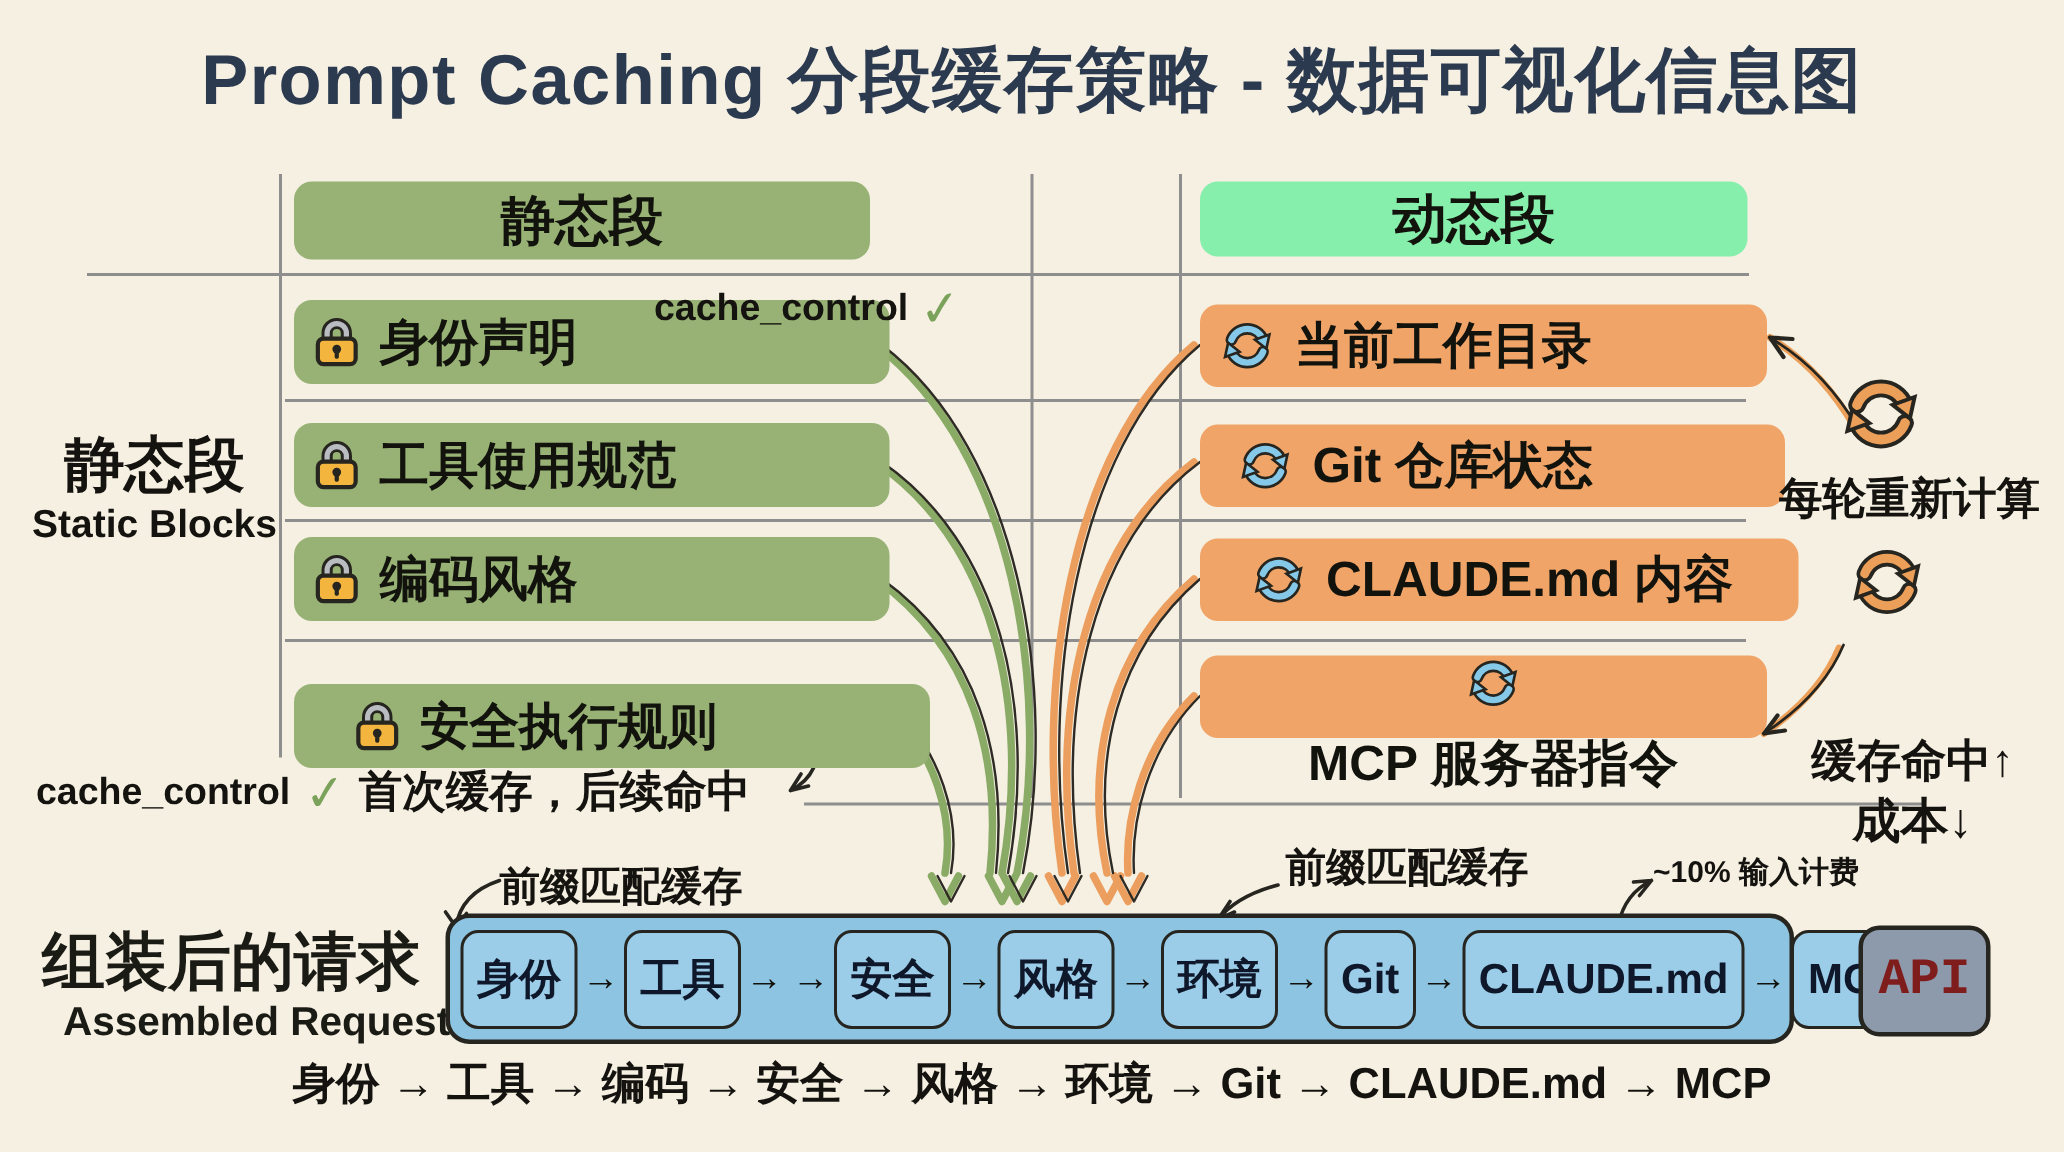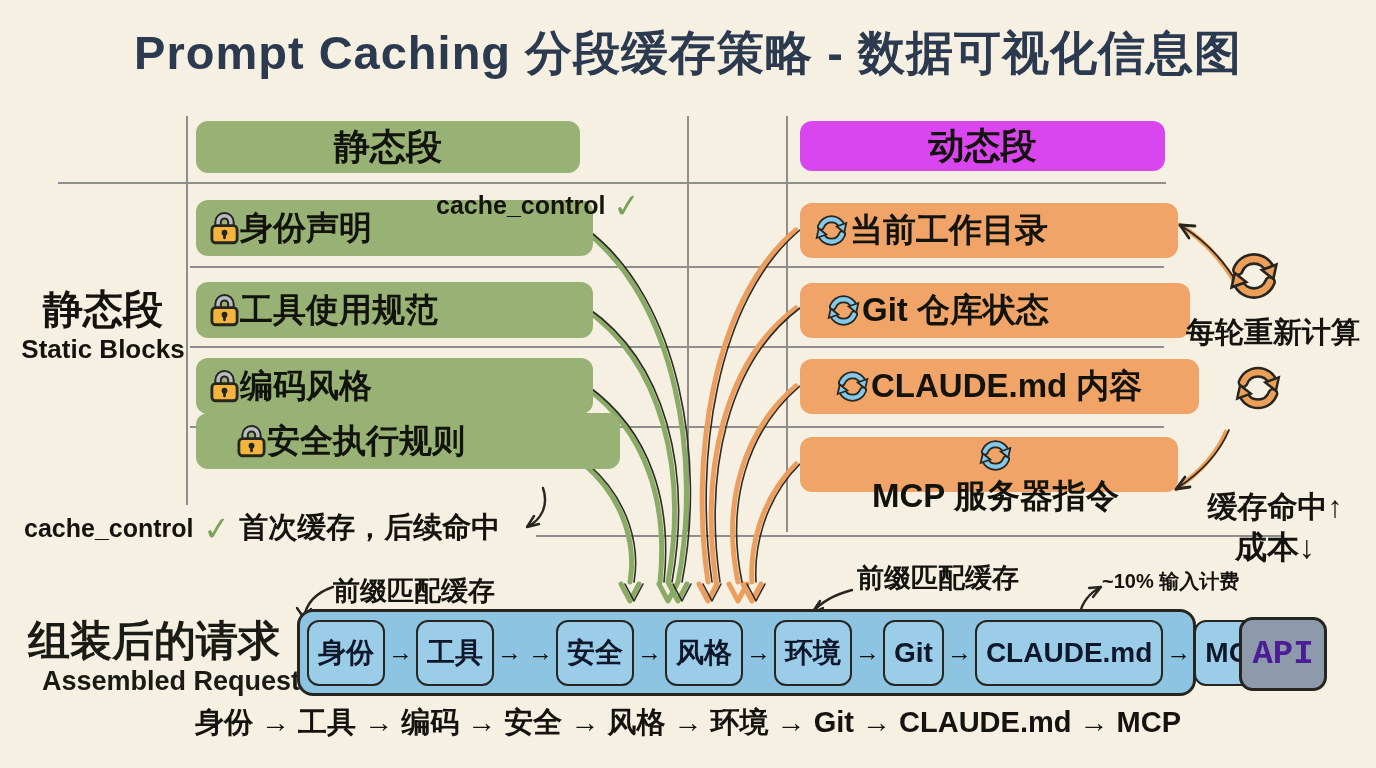--- a/index.html
+++ b/index.html
@@ -14,23 +14,23 @@
   .title{
     left:0; right:0; top:22px; text-align:center;
     font-size:47px; font-weight:800; letter-spacing:1px; color:#2c3a50;
   }
   
   .gheader,.oheader{
     display:flex; align-items:center; justify-content:center;
     font-size:36px; font-weight:800; color:#13130e; border-radius:12px;
   }
   .gheader{left:196px; top:121px; width:384px; height:52px; background:#97b274;}
-  .oheader{left:800px; top:121px; width:365px; height:50px; background:#d946ef;font-family:Liberation Mono, monospace;}
+  .oheader{left:800px; top:121px; width:365px; height:50px; background:#86efac;font-family:Liberation Mono, monospace;}
   .gitem,.oitem{
-    display:flex; align-items:center; gap:0; padding-left:13px;
+    display:flex; align-items:center; gap:13px; padding-left:13px;
     font-size:33px; font-weight:800; color:#13130e; border-radius:12px;
   }
   .gitem{left:196px; width:384px; height:56px; background:#97b274;}
   .oitem{left:800px; width:365px; height:55px; background:#f0a467;}
   .icon-slot{display:flex; align-items:center; justify-content:center;}
   
   .side-zh{left:18px; top:282px; width:170px; text-align:center; font-size:40px; font-weight:800;}
   .side-en{left:18px; top:334px; width:170px; text-align:center; font-size:26px; font-weight:700;}
   
   .note{font-weight:800; color:#15130f; white-space:nowrap;}
@@ -57,21 +57,21 @@
   .seg{
     background:#9bcde9; border:2.5px solid #26251f; border-radius:12px;
     height:62px; display:flex; align-items:center; justify-content:center;
     padding:0 9px; font-size:28px; font-weight:800; color:#0f172a; white-space:nowrap;
   }
   .seg-arrow{font-size:25px; font-weight:800; margin:0 3px; color:#13100c;}
   .api{
     left:1239px; top:617px; width:88px; height:74px; background:#8d9aab;
     border:3.5px solid #26251f; border-radius:14px; box-sizing:border-box;
     display:flex; align-items:center; justify-content:center;
-    font-size:34px; font-weight:800; color:#4c1d95;
+    font-size:34px; font-weight:800; color:#7f1d1d;
     font-family:"Liberation Mono","DejaVu Sans Mono",monospace;
   }
   .sequence{left:0; right:0; top:703px; text-align:center; font-size:29px; font-weight:800; color:#15130f;}
   .hidden-defs{position:absolute; width:0; height:0; overflow:hidden;}
 </style>
 </head>
 <body>
 
 <svg class="hidden-defs" aria-hidden="true">
   <defs>
@@ -188,21 +188,21 @@
     <span>工具使用规范</span>
   </div>
   <div class="abs gitem" style="top:358px;">
     <span class="icon-slot">
         <svg width="31" height="35">
           <use href="#sym-lock"></use>
         </svg>
       </span>
     <span>编码风格</span>
   </div>
-  <div class="abs gitem" style="top:413px;padding-left:40px;">
+  <div class="abs gitem" style="top:456px;padding-left:40px;">
     <span class="icon-slot">
         <svg width="31" height="35">
           <use href="#sym-lock"></use>
         </svg>
       </span>
     <span>安全执行规则</span>
   </div>
 
   <div class="abs oheader">
     <span>动态段</span>

